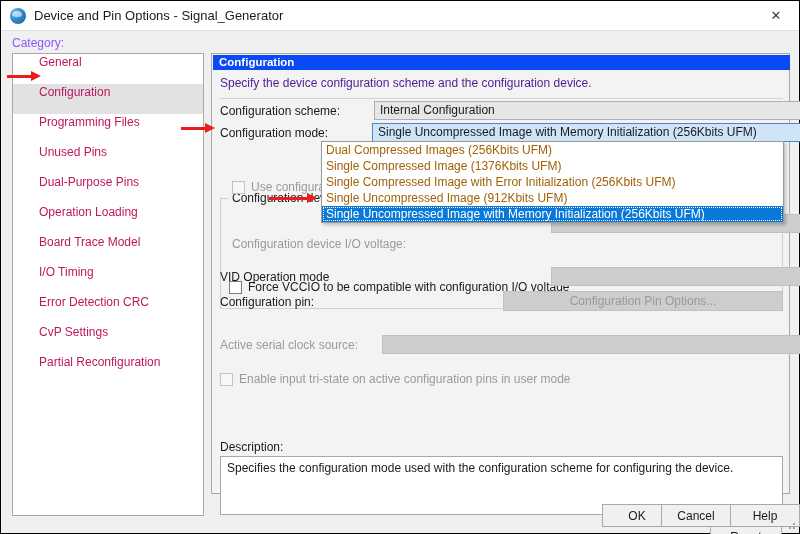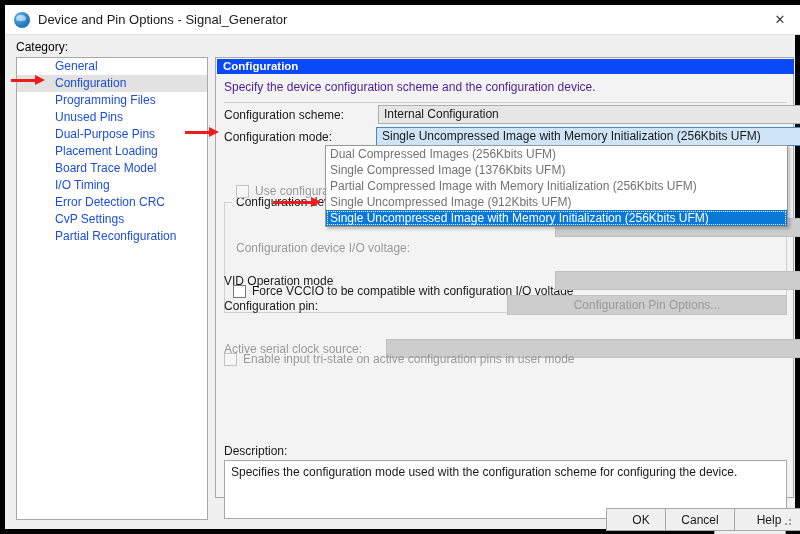--- a/index.html
+++ b/index.html
@@ -9,21 +9,21 @@
     overflow: hidden;
     font-family: "Liberation Sans", sans-serif;
     font-size: 12px;
     color: #1a1a1a;
     background: #f0f0f0;
   }
   #app {
     position: relative;
     width: 800px; height: 534px;
     background: #f0f0f0;
-    border: 5px solid #000000;
+    border: 1px solid #000000;
   }
 
   
   #titlebar {
     position: absolute; left: 0; top: 0;
     width: 798px; height: 30px;
     background: #ffffff;
     border-bottom: 1px solid #e2e2e2;
     display: flex; align-items: center;
   }
@@ -49,35 +49,35 @@
     position: absolute; right: 0; top: 0;
     width: 46px; height: 29px;
     display: flex; align-items: center; justify-content: center;
     font-size: 13px; color: #3b3b3b;
     cursor: pointer;
   }
 
   
   #category-label {
     position: absolute; left: 11px; top: 35px;
-    font-size: 12px; color: #000000;
+    font-size: 12px; color: #8b5cf6;
   }
 
   
   #sidebar {
     position: absolute; left: 11px; top: 52px;
     width: 192px; height: 463px;
     background: #ffffff;
     border: 1px solid #a8a8a8;
     overflow: hidden;
   }
   .side-item {
-    height: 17px; line-height: 17px;
-    padding-left: 38px;
-    font-size: 12px; color: #1d4ed8;
+    height: 30px; line-height: 17px;
+    padding-left: 26px;
+    font-size: 12px; color: #be185d;
     white-space: nowrap;
     cursor: default;
   }
   .side-item.selected { background: #e2e2e2; }
 
   
   #panel {
     position: absolute; left: 210px; top: 52px;
     width: 579px; height: 441px;
     background: #f3f3f3;
@@ -241,21 +241,21 @@
     left: 320px; top: 140px;
     width: 463px;
     background: #ffffff;
     border: 1px solid #9a9a9a;
     box-shadow: 2px 2px 3px rgba(0,0,0,0.22);
     z-index: 50;
   }
   .dd-item {
     height: 16px; line-height: 16px;
     padding-left: 4px;
-    font-size: 12px; color: #737373;
+    font-size: 12px; color: #a16207;
     white-space: nowrap;
     cursor: default;
   }
   .dd-item.selected {
     background: #0a78d7;
     color: #ffffff;
     outline: 1px dotted #ffffff;
     outline-offset: -2px;
   }
 
@@ -296,21 +296,21 @@
   </div>
 
   <div id="category-label">Category:</div>
 
   <div id="sidebar">
     <div class="side-item">General</div>
     <div class="side-item selected">Configuration</div>
     <div class="side-item">Programming Files</div>
     <div class="side-item">Unused Pins</div>
     <div class="side-item">Dual-Purpose Pins</div>
-    <div class="side-item">Placement Loading</div>
+    <div class="side-item">Operation Loading</div>
     <div class="side-item">Board Trace Model</div>
     <div class="side-item">I/O Timing</div>
     <div class="side-item">Error Detection CRC</div>
     <div class="side-item">CvP Settings</div>
     <div class="side-item">Partial Reconfiguration</div>
   </div>
 
   <div id="panel">
     <div id="panel-header">Configuration</div>
     <div id="panel-desc">Specify the device configuration scheme and the configuration device.</div>
@@ -356,35 +356,35 @@
     <div class="row-label" style="left:8px; top:241px;">Configuration pin:</div>
     <div class="btnfield" style="left:291px; top:237px; width:280px;">Configuration Pin Options...</div>
 
 
     <div class="row-label disabled" style="left:8px; top:284px;">Active serial clock source:</div>
     <div class="combo disabled" style="left:122px; top:281px; width:449px;">
       <span></span>
       <span class="arrow"></span>
     </div>
 
-    <div class="cbrow disabled-text" style="left:8px; top:294px;">
+    <div class="cbrow disabled-text" style="left:8px; top:318px;">
       <span class="cbox disabled"></span>
       <span>Enable input tri-state on active configuration pins in user mode</span>
     </div>
 
     <div id="desc-label">Description:</div>
     <div id="desc-box">Specifies the configuration mode used with the configuration scheme for configuring the device.</div>
 
     <div id="reset-btn">Reset</div>
   </div>
 
   <div id="dropdown">
     <div class="dd-item">Dual Compressed Images (256Kbits UFM)</div>
     <div class="dd-item">Single Compressed Image (1376Kbits UFM)</div>
-    <div class="dd-item">Partial Compressed Image with Memory Initialization (256Kbits UFM)</div>
+    <div class="dd-item">Single Compressed Image with Error Initialization (256Kbits UFM)</div>
     <div class="dd-item">Single Uncompressed Image (912Kbits UFM)</div>
     <div class="dd-item selected">Single Uncompressed Image with Memory Initialization (256Kbits UFM)</div>
   </div>
 
   <div class="dlg-btn" id="btn-ok">OK</div>
   <div class="dlg-btn" id="btn-cancel">Cancel</div>
   <div class="dlg-btn" id="btn-help">Help</div>
 
   <div id="grip"></div>
 

